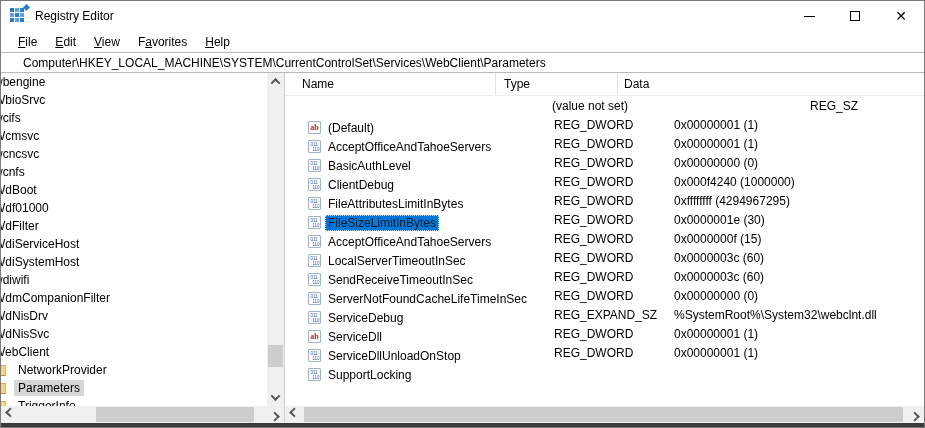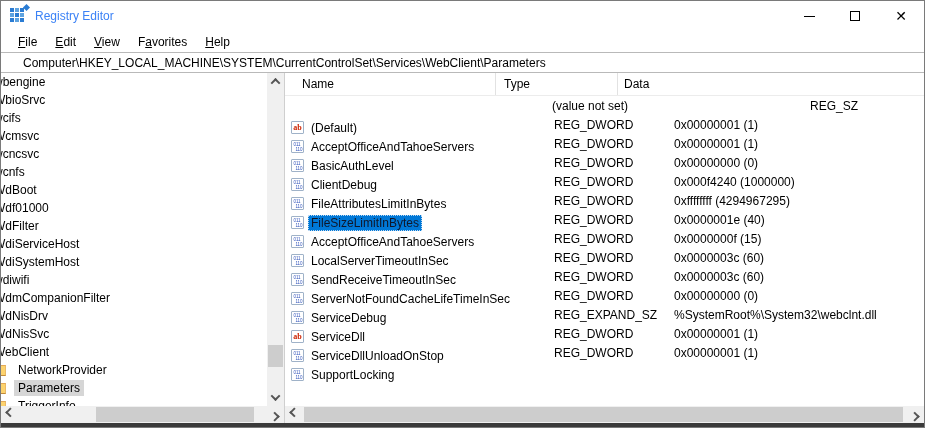--- a/index.html
+++ b/index.html
@@ -6,21 +6,21 @@
   html,body { width:925px; height:428px; overflow:hidden; }
   body { font-family:"Liberation Sans","DejaVu Sans",sans-serif; font-size:12px; color:#000; background:#fff; }
   .window { width:925px; height:428px; border:1px solid #7a7a7a; background:#fff; display:flex; flex-direction:column; position:relative; }
 
   
   .titlebar { height:30px; display:flex; align-items:center; flex:0 0 auto; background:#fff; }
   .app-icon { width:16px; height:16px; margin:0 9px 0 9px; position:relative; display:grid; grid-template-columns:repeat(3,4px); grid-template-rows:repeat(3,4px); gap:1px; }
   .app-icon i { background:#2b7cd3; }
   .app-icon i.lt { background:#5ea3e0; }
   .app-icon .spark { position:absolute; right:-3px; top:-3px; width:5px; height:5px; background:#2b7cd3; transform:rotate(45deg); grid-area:auto; }
-  .title-text { font-size:12px; color:#3b82f6; }
+  .title-text { font-size:12px; color:#000000; }
   .win-controls { margin-left:auto; display:flex; height:100%; }
   .win-btn { width:46px; height:100%; display:flex; align-items:center; justify-content:center; color:#000; font-size:12px; }
   .glyph-min { width:11px; height:1px; background:#000; display:block; }
   .glyph-max { width:10px; height:10px; border:1px solid #000; display:block; }
   .glyph-close { font-size:14px; line-height:1; font-weight:400; }
 
   
   .menubar { height:21px; display:flex; align-items:center; padding-left:8px; flex:0 0 auto; }
   .menu-item { padding:2px 9px; }
   .menu-item .accel { text-decoration:underline; }
@@ -57,21 +57,21 @@
   
   .list-panel { flex:1 1 auto; position:relative; overflow:hidden; }
   .list-header { display:flex; height:23px; align-items:center; border-bottom:1px solid #ececec; }
   .hcol { height:100%; display:flex; align-items:center; border-right:1px solid #e2e2e2; }
   .hcol.name { width:211px; padding-left:17px; }
   .hcol.type { width:122px; padding-left:8px; }
   .hcol.data { flex:1; padding-left:6px; border-right:none; }
   .list-rows { position:absolute; top:23px; left:0; right:0; bottom:17px; overflow:hidden; }
   .list-row { height:19px; display:flex; align-items:center; }
   .cell { display:flex; align-items:center; white-space:nowrap; overflow:hidden; }
-  .cell.namec { width:261px; padding-left:6px; flex:0 0 auto;margin-top:44px; }
+  .cell.namec { width:261px; padding-left:23px; flex:0 0 auto;margin-top:44px; }
   .cell.typec { width:122px; padding-left:8px; flex:0 0 auto; }
   .cell.datac { flex:1; padding-left:6px; }
   .vname { padding:1px 3px; }
   .vname.sel { background:#0078d7; color:#0f172a; outline:1px dotted #bcd8f2; outline-offset:-1px; }
 
   
   .vicon { width:13px; height:13px; flex:0 0 auto; margin-right:4px; background:#fff; border:1px solid #9fb2c8; border-radius:1px; position:relative; display:flex; align-items:center; justify-content:center; }
   .icon-string { color:#cc2200; font-weight:bold; font-size:8px; line-height:1; font-family:"Liberation Serif","DejaVu Serif",serif; }
   .icon-dword { flex-direction:column; align-items:flex-start; justify-content:center; }
   .icon-dword i { font-style:normal; color:#3355bb; font-size:5px; line-height:5px; letter-spacing:0; display:block; transform:scale(0.9); }
@@ -290,21 +290,21 @@
           </div>
           <div class="list-row">
             <div class="cell namec">
               <span class="vicon icon-dword">
                 <i>011</i>
                 <i>110</i>
               </span>
               <span class="vname">AcceptOfficeAndTahoeServers</span>
             </div>
             <div class="cell typec">REG_DWORD</div>
-            <div class="cell datac">0x0000001e (40)</div>
+            <div class="cell datac">0x0000001e (30)</div>
           </div>
           <div class="list-row">
             <div class="cell namec">
               <span class="vicon icon-dword">
                 <i>011</i>
                 <i>110</i>
               </span>
               <span class="vname">LocalServerTimeoutInSec</span>
             </div>
             <div class="cell typec">REG_DWORD</div>

